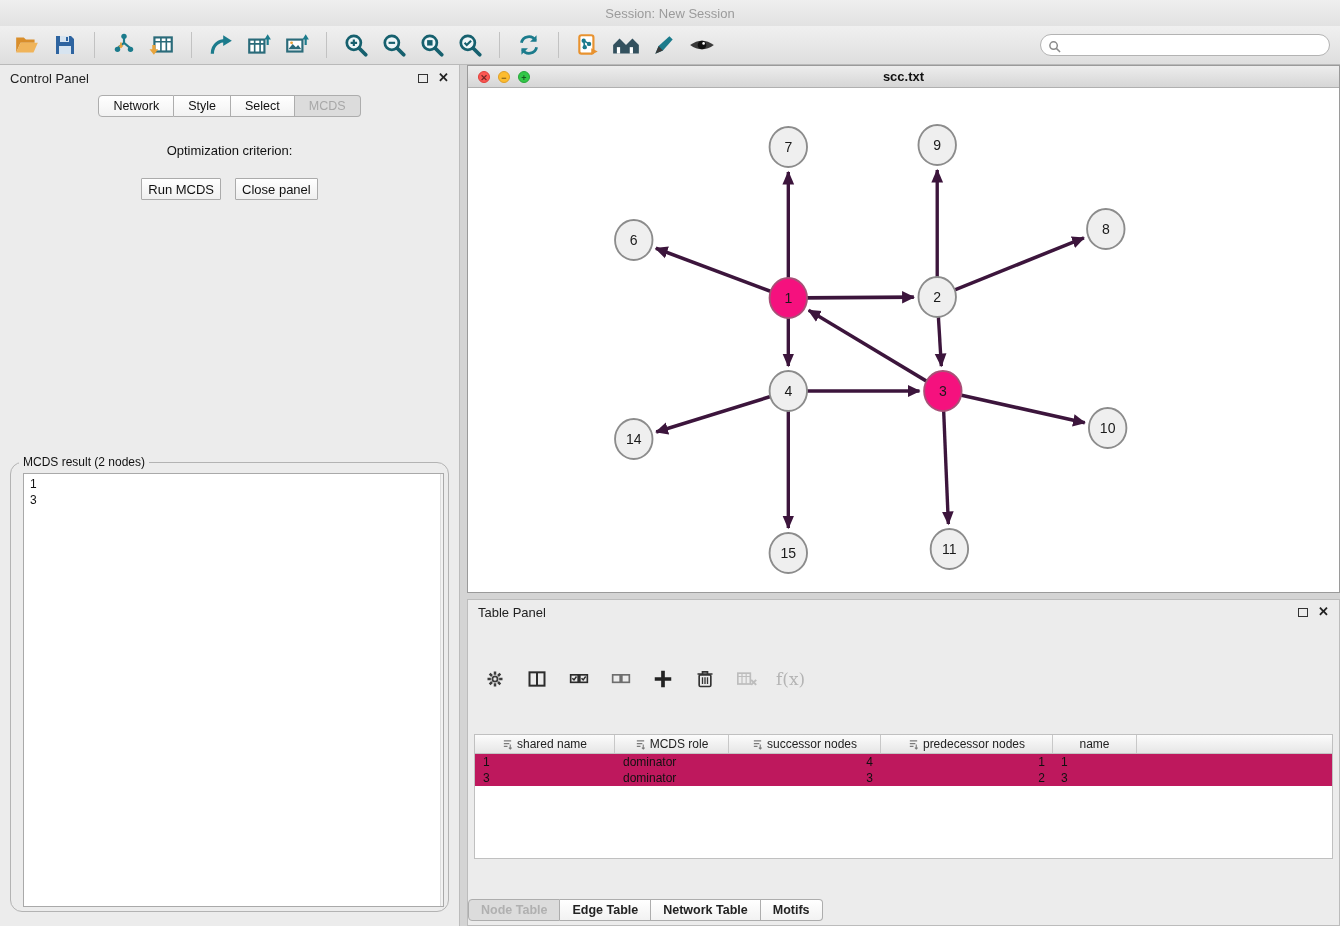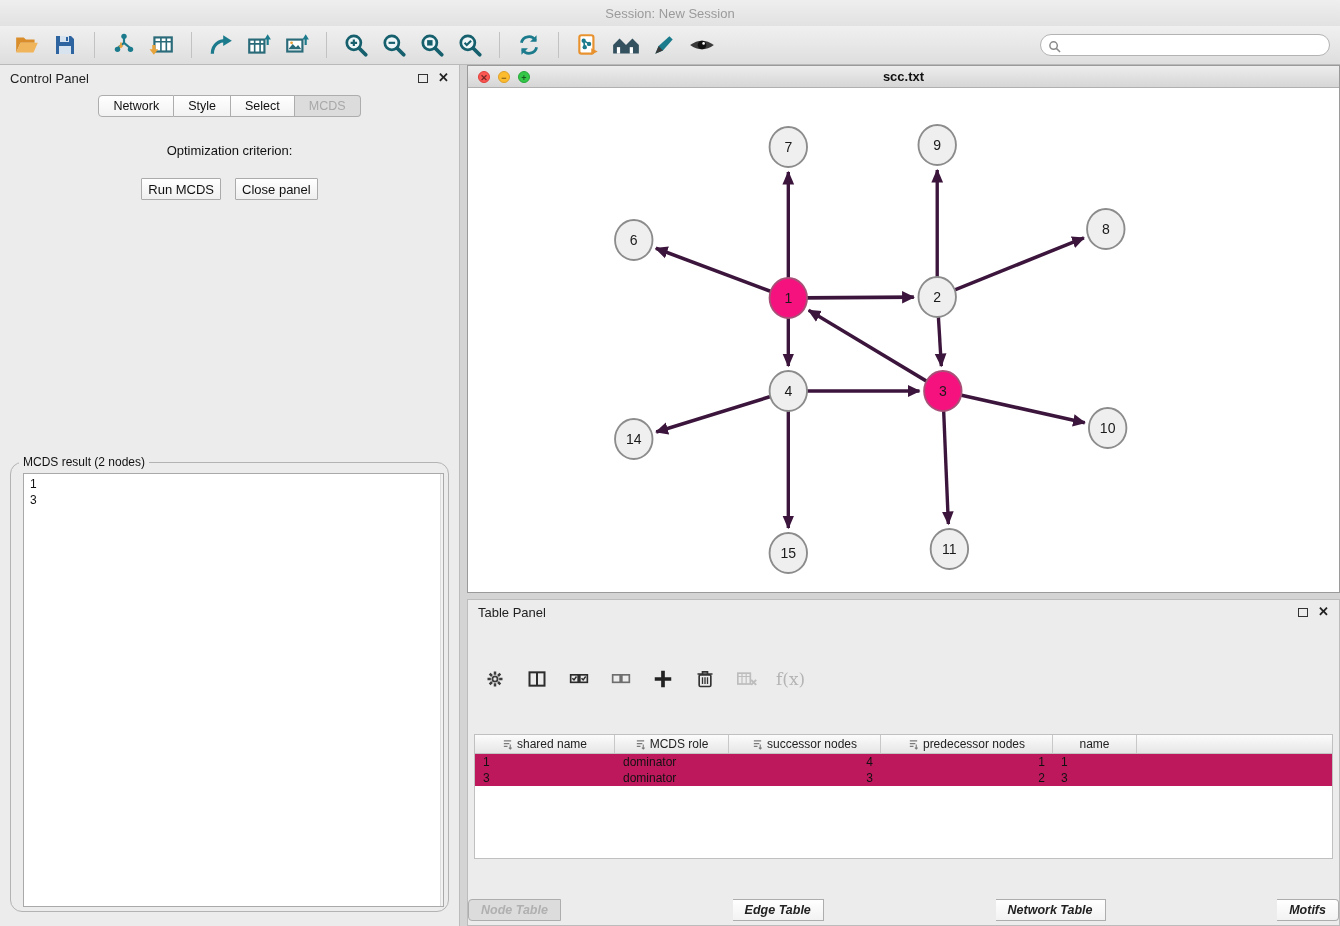--- a/index.html
+++ b/index.html
@@ -67,21 +67,21 @@
   .fx-label { font-family:"DejaVu Serif", serif; font-size:17px; color:#b4b4b4; }
   .table-wrap { flex:1 1 auto; background:#be185d; border:1px solid #c0c0c0; margin:0 6px; display:flex; flex-direction:column; overflow:hidden; }
   .thead { display:flex; background:linear-gradient(#fcfcfc,#e6e6e6); border-bottom:1px solid #c4c4c4; flex:0 0 auto; }
   .th { display:flex; align-items:center; justify-content:center; gap:4px; font-size:12px; color:#222; height:18px; border-right:1px solid #c8c8c8; }
   .c0{width:140px}.c1{width:114px}.c2{width:152px}.c3{width:172px}.c4{width:84px}
   .th.fill,.td.fill { flex:1 1 auto; border-right:none; }
   .trow { display:flex; height:16px; align-items:center; flex:0 0 auto; }
   .td { font-size:12px; color:#111; padding:0 8px; overflow:hidden; white-space:nowrap; }
   .td.right { text-align:right; }
   .tbody-fill { flex:1 1 auto; background:#fff; }
-  .tp-tabs { height:30px; display:flex; align-items:center; justify-content:space-between; flex:0 0 auto;font-style:italic; }
+  .tp-tabs { height:30px; display:flex; align-items:center; justify-content:flex-start; flex:0 0 auto; }
   .tp-tab { border:1px solid #adadad; border-left:none; background:linear-gradient(#ffffff,#f2f2f2); padding:3px 12px; font-size:12.5px; font-weight:bold; color:#222; cursor:default; }
   .tp-tab:first-child { border-left:1px solid #adadad; border-radius:4px 0 0 4px; }
   .tp-tab:last-child { border-radius:0 4px 4px 0; }
   .tp-tab.active { background:#dcdcdc; color:#b0b0b0; }
 
   
   .statusbar { height:36px; background:linear-gradient(#ededed,#d8d8d8); border-top:1px solid #b0b0b0; display:flex; align-items:center; padding:0 10px; flex:0 0 auto; }
   .sb-left-btn { width:28px; height:22px; border:1px solid #9f9f9f; border-radius:3px; background:linear-gradient(#fff,#ececec); display:flex; align-items:center; justify-content:center; }
   .memory-btn { margin-left:auto; height:22px; border:1px solid #9f9f9f; border-radius:3px; background:linear-gradient(#fff,#ececec); display:flex; align-items:center; gap:5px; padding:0 10px; font-size:12px; color:#111; }
   .mem-dot { width:9px; height:9px; border-radius:50%; background:#2db52d; border:1px solid #1d8a1d; }

